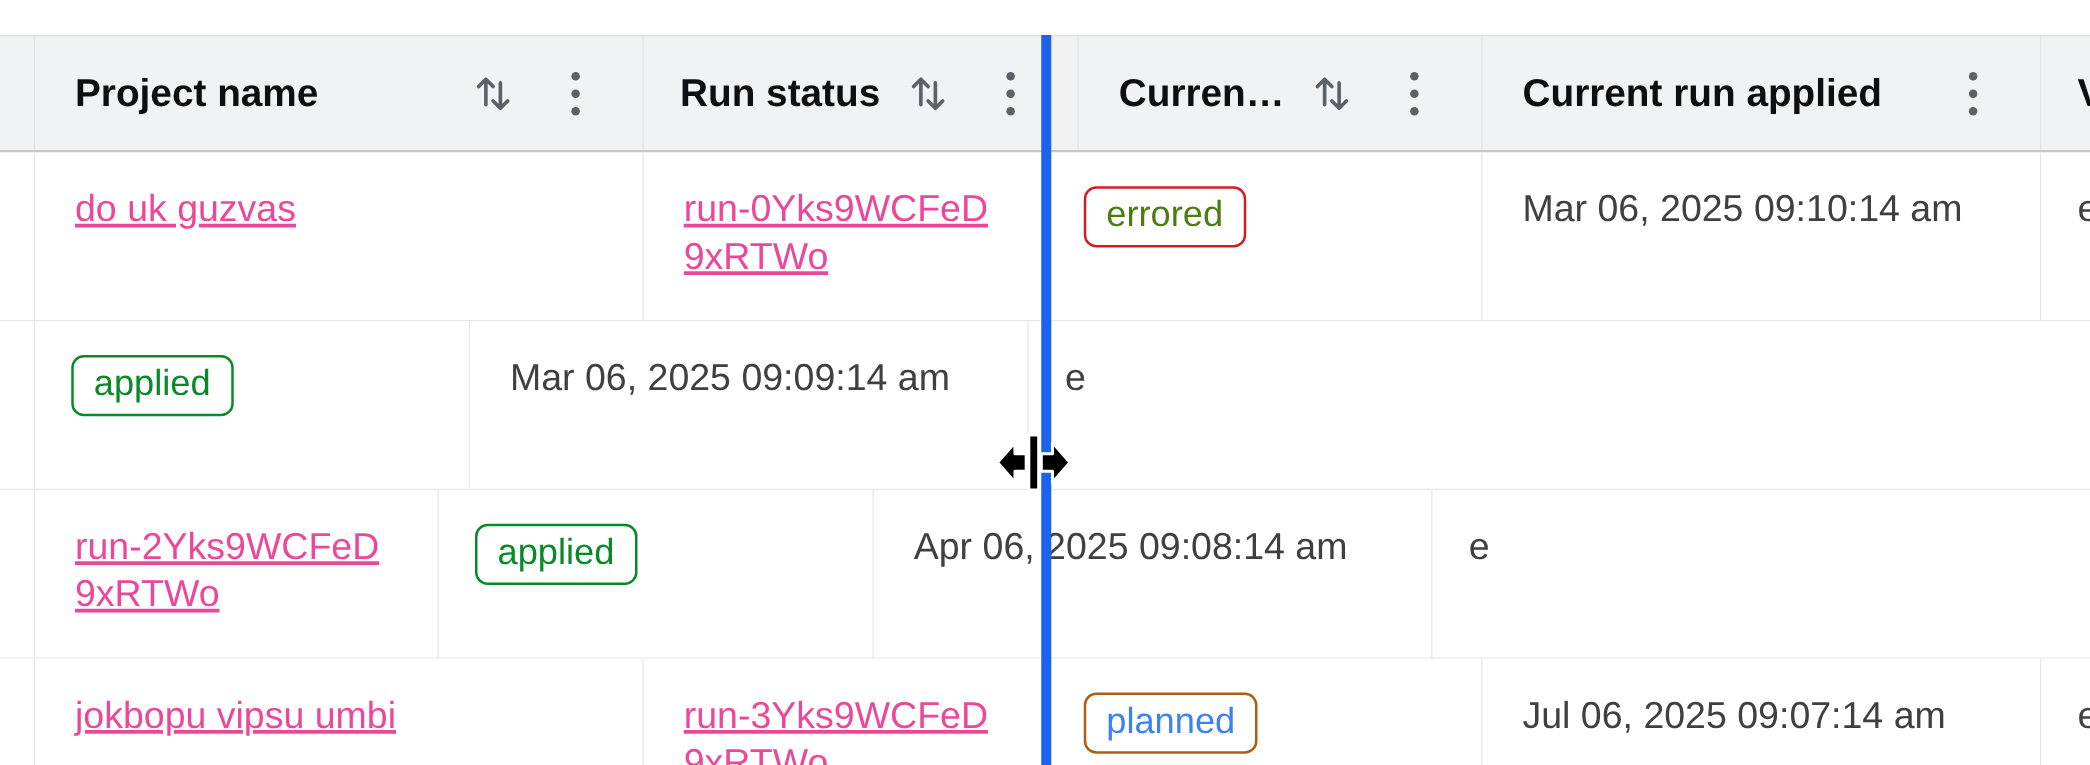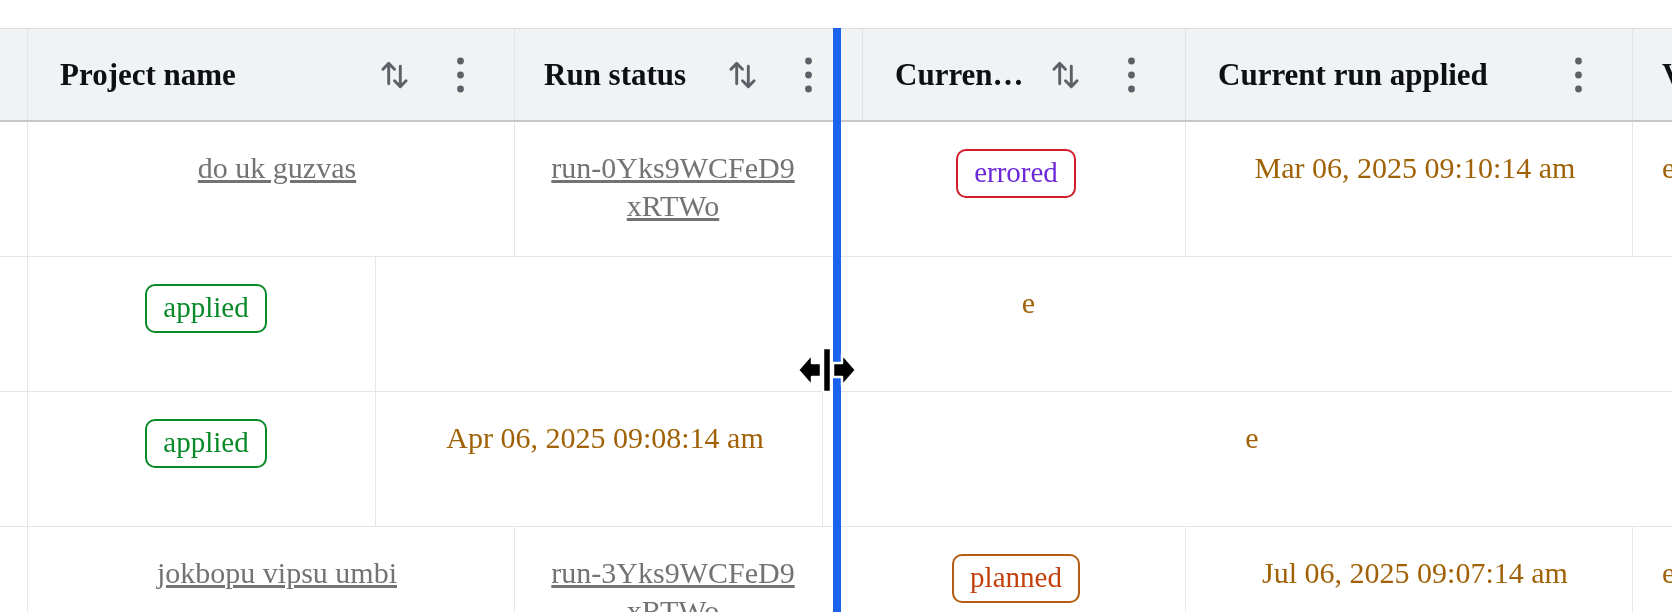--- a/index.html
+++ b/index.html
@@ -3,23 +3,22 @@
 <meta charset="utf-8">
 <style>
   * { margin: 0; padding: 0; box-sizing: border-box; }
   html, body { background: #ffffff; }
   .screen {
     position: relative;
     width: 1672px;
     height: 612px;
     background: #ffffff;
     overflow: hidden;
-    font-family: Liberation Serif, serif;
+    font-family: Liberation Sans, sans-serif;
     color: #1a1c21;
-    text-align: center;
   }
   .table { position: absolute; top: 28px; left: 0; width: 1672px; }
 
   
   .thead {
     display: flex;
     height: 94px;
     background: #f1f2f3;
     border-top: 1px solid #dcdee2;
     border-bottom: 2px solid #c5c7cc;
@@ -61,31 +60,31 @@
   }
   
   .col-spacer { width: 28px; padding: 0; }
   .col-project { width: 487px; }
   .col-run { width: 323px; }
   .col-status { width: 348px; padding-left: 29px; }
   .col-applied { width: 447px; }
   .col-overflow { flex: 1 1 auto; padding-left: 29px; border-right: none; }
 
   a.cell-link {
-    color: #737373;
+    color: #ec4899;
     text-decoration: underline;
     font-size: 30px;
     line-height: 38px;
     cursor: pointer;
   }
   .run-wrap { display: block; max-width: 252px; word-break: break-all; }
   .stamp {
     font-size: 30px;
     line-height: 38px;
-    color: #a16207;
+    color: #404040;
     white-space: nowrap;
   }
   .badge {
     display: inline-block;
     font-size: 29px;
     line-height: 29px;
     padding: 7px 16px 9px 16px;
     border: 2px solid currentColor;
     border-radius: 10px;
     background: #ffffff;
@@ -196,63 +195,69 @@
 
     <div class="tr">
       <div class="td col-spacer"></div>
       <div class="td col-project">
         <a class="cell-link">do uk guzvas</a>
       </div>
       <div class="td col-run">
         <a class="cell-link run-wrap">run-0Yks9WCFeD9xRTWo</a>
       </div>
       <div class="td col-status">
-        <span class="badge" style="color: #6d28d9; border-color: rgb(210, 28, 40);">errored</span>
+        <span class="badge" style="color: #4d7c0f; border-color: rgb(210, 28, 40);">errored</span>
       </div>
       <div class="td col-applied">
         <span class="stamp">Mar 06, 2025 09:10:14 am</span>
       </div>
       <div class="td col-overflow">
         <span class="stamp">e</span>
       </div>
     </div>
 
     <div class="tr">
       <div class="td col-spacer"></div>
       <div class="td col-status">
         <span class="badge" style="color: rgb(8, 138, 40); border-color: rgb(8, 138, 40);">applied</span>
       </div>
-      <div class="td col-overflow">
-        <span class="stamp">e</span>
-      </div>
-    </div>
-
-    <div class="tr">
-      <div class="td col-spacer"></div>
+      <div class="td col-applied">
+        <span class="stamp">Mar 06, 2025 09:09:14 am</span>
+      </div>
+      <div class="td col-overflow">
+        <span class="stamp">e</span>
+      </div>
+    </div>
+
+    <div class="tr">
+      <div class="td col-spacer"></div>
+      <div class="td col-run">
+        <a class="cell-link run-wrap">run-2Yks9WCFeD9xRTWo</a>
+      </div>
       <div class="td col-status">
         <span class="badge" style="color: rgb(8, 138, 40); border-color: rgb(8, 138, 40);">applied</span>
       </div>
       <div class="td col-applied">
         <span class="stamp">Apr 06, 2025 09:08:14 am</span>
       </div>
       <div class="td col-overflow">
         <span class="stamp">e</span>
       </div>
     </div>
 
     <div class="tr">
       <div class="td col-spacer"></div>
       <div class="td col-project">
         <a class="cell-link">jokbopu vipsu umbi</a>
       </div>
       <div class="td col-run">
         <a class="cell-link run-wrap">run-3Yks9WCFeD9xRTWo</a>
       </div>
       <div class="td col-status">
-        <span class="badge" style="color: #c2410c; border-color: rgb(179, 92, 18);">planned</span>
+        <span class="badge" style="color: #3b82f6; border-color: rgb(179, 92, 18);">planned</span>
       </div>
       <div class="td col-applied">
         <span class="stamp">Jul 06, 2025 09:07:14 am</span>
       </div>
       <div class="td col-overflow">
         <span class="stamp">e</span>
       </div>
     </div>
 
   </div>

